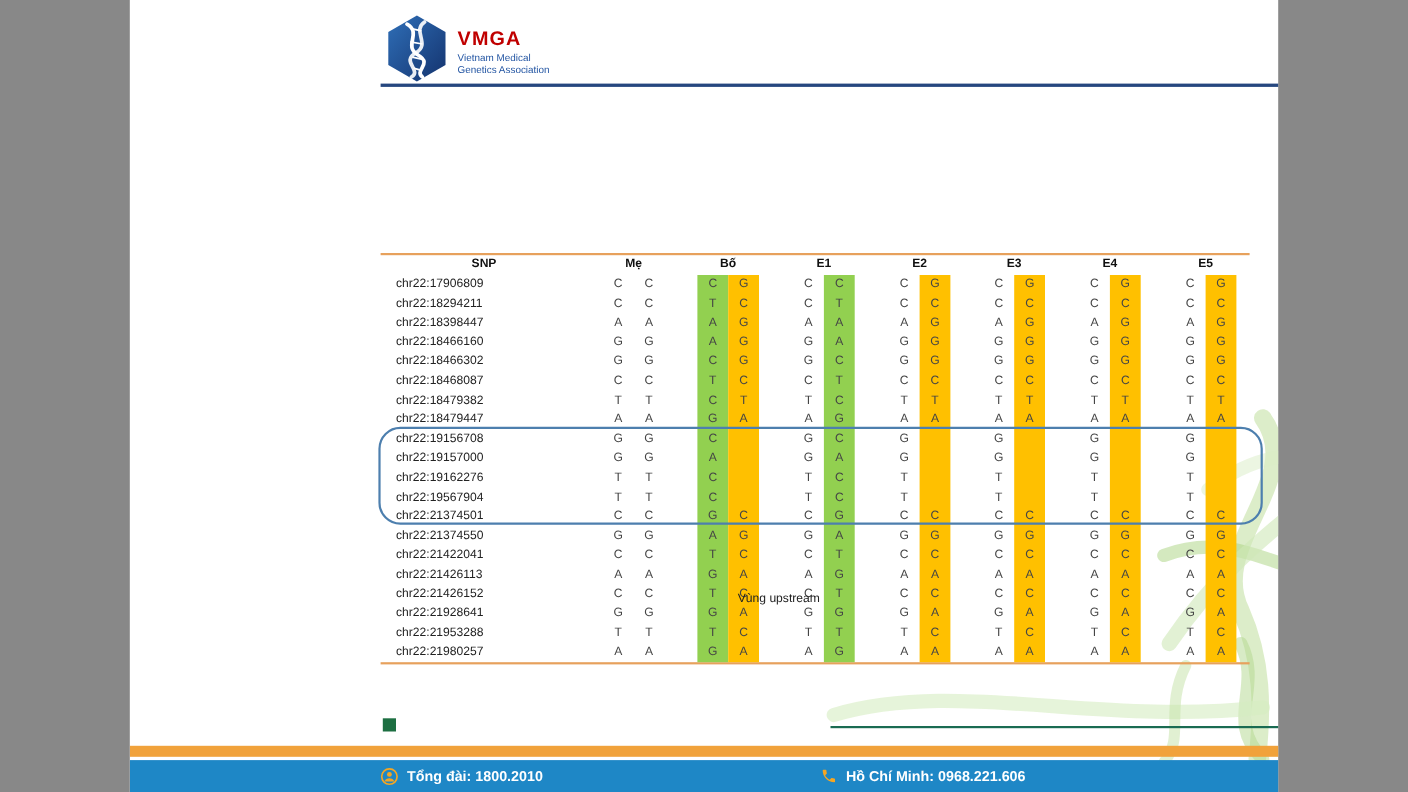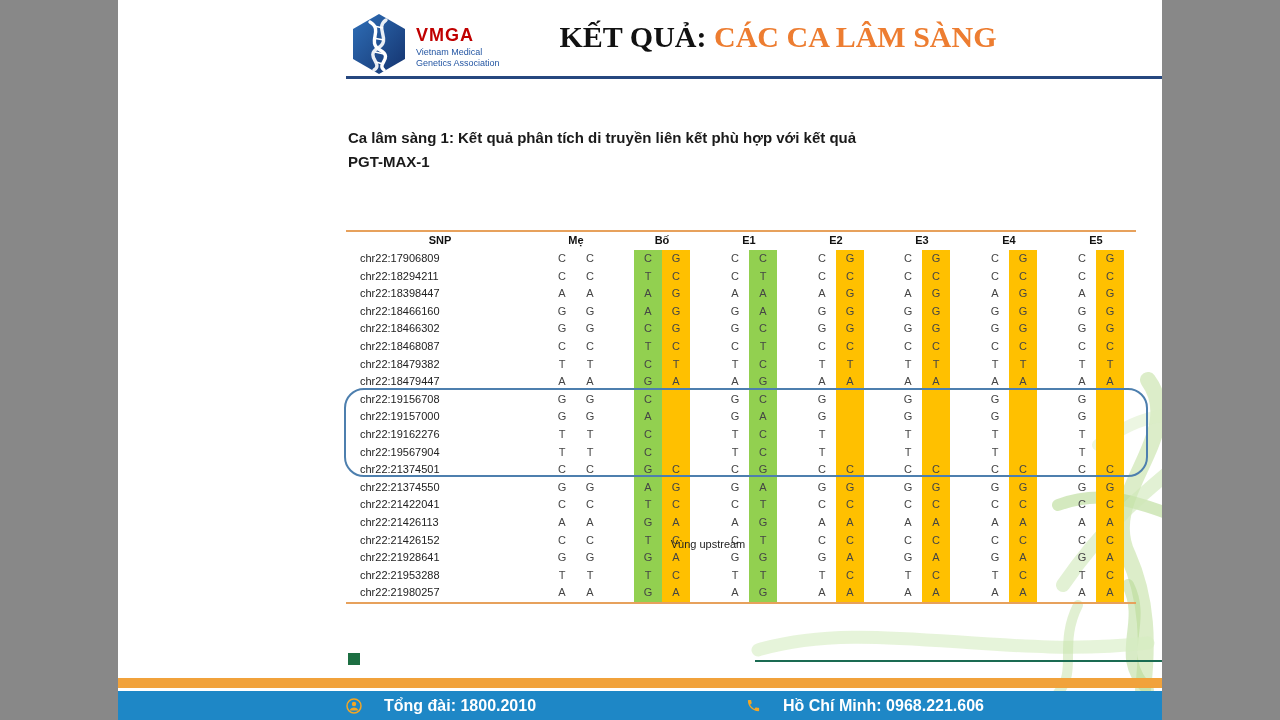--- a/index.html
+++ b/index.html
@@ -47,22 +47,22 @@
   .reg-del{left:333px;top:398px;width:118px;line-height:1.3;}
   .del-rect{position:absolute;left:226px;top:388px;width:800px;height:85px;border:2px solid #4D7FAE;
             border-radius:20px;z-index:5;}
 
   
   .f-bullet{position:absolute;left:230px;top:653px;width:12px;height:12px;background:#1D6F42;}
   .f-conf{position:absolute;left:254px;top:646px;font-size:17px;font-style:italic;font-weight:bold;color:#C13B33;}
   .f-line{position:absolute;left:637px;top:660px;width:462px;height:2px;background:#1A6B52;z-index:2;}
   .bar-orange{position:absolute;left:0;top:678px;width:1280px;height:10px;background:#F1A23B;}
   .bar-blue{position:absolute;left:0;top:691px;width:1280px;height:29px;background:#1E87C6;z-index:2;}
-  .contact{position:absolute;top:0;height:29px;display:flex;align-items:center;gap:22px;
-           color:#fff;font-size:16px;font-weight:bold;}
+  .contact{position:absolute;top:0;height:29px;display:flex;align-items:center;gap:8px;
+           color:#fff;font-size:13px;font-weight:bold;}
   .g1{left:228px;} .g2{left:368px;} .g3{left:628px;}
   .gentis{position:absolute;right:38px;top:1px;height:28px;display:flex;align-items:center;
           color:#fff;font-weight:bold;font-size:25px;letter-spacing:1px;font-family:"Liberation Sans",sans-serif;}
   .e3bars{display:inline-block;width:14px;height:17px;position:relative;margin:0 1px;}
   .e3bars i{position:absolute;left:0;width:14px;height:4px;background:linear-gradient(90deg,#fff 55%,#ffe9a8 100%);}
   .e3bars i:nth-child(1){top:0;} .e3bars i:nth-child(2){top:6.5px;} .e3bars i:nth-child(3){top:13px;}
   .reg-mark{font-size:9px;vertical-align:super;margin-left:1px;}
 
   .deco{position:absolute;left:600px;top:355px;width:680px;height:340px;z-index:0;pointer-events:none;}
 </style>
@@ -96,24 +96,22 @@
     <path d="M24 14 L33 16 M23 26 L34 28 M25 40 L34 42 M26 50 L33 52" stroke="#fff" stroke-width="1.6"></path>
   </svg>
   <div class="logo-text">
     <div class="logo-acro">VMGA</div>
     <div class="logo-org">
       <div>Vietnam Medical</div>
       <div>Genetics Association</div>
     </div>
   </div>
 
-  <div class="page-title"><span>KẾT QUẢ:</span><span class="orange"> CÁC CA LÂM SÀNG</span></div>
   <div class="title-rule"></div>
 
-  <div class="caption">Ca lâm sàng 1: Kết quả phân tích di truyền liên kết phù hợp với kết quả PGT-MAX-1</div>
 
 
   <div class="snp-table">
 
     <div class="band green" style="left:288px;"></div>
     <div class="band orange" style="left:316px;"></div>
     <div class="band green" style="left:403px;"></div>
     <div class="band orange" style="left:490px;"></div>
     <div class="band orange" style="left:576px;"></div>
     <div class="band orange" style="left:663px;"></div>

